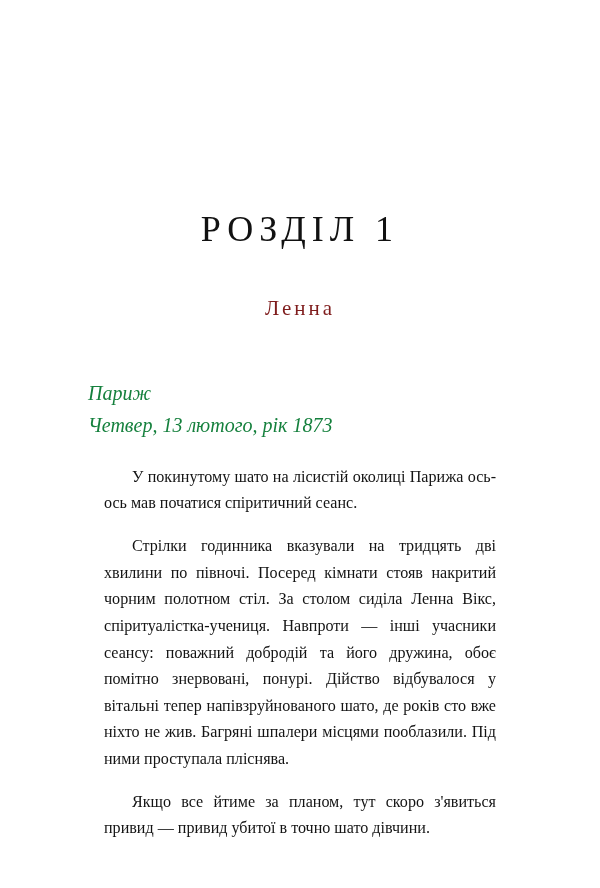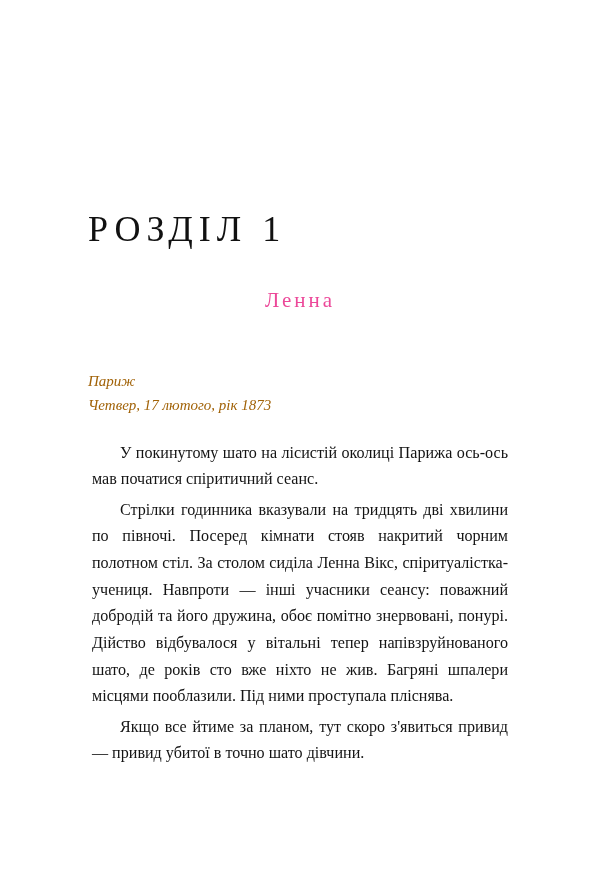--- a/index.html
+++ b/index.html
@@ -15,75 +15,75 @@
     overflow: hidden;
   }
   .page {
     position: relative;
     width: 600px;
     height: 888px;
     box-sizing: border-box;
     padding: 0 88px;
   }
   .chapter-title {
-    text-align: left;
+    text-align: center;
     font-family: "Liberation Serif", serif;
     font-size: 36px;
     letter-spacing: 6px;
     font-weight: 400;
     margin: 0;
     padding-top: 208px;
     color: #111111;
   }
   .chapter-subtitle {
     text-align: center;
     font-family: "Liberation Serif", serif;
     font-size: 21px;
     letter-spacing: 3px;
     font-weight: 400;
-    margin: 4px;
+    margin: 12px;
     padding-top: 34px;
-    color: #ec4899;
+    color: #7f1d1d;
   }
   .dateline {
     margin-top: 56px;
     font-style: italic;
-    font-size: 15px;
+    font-size: 20px;
     line-height: 1.62;
-    color: #a16207;
+    color: #15803d;
   }
   .dateline div {
     white-space: nowrap;
   }
   .body-text {
     margin-top: 22px;
     font-size: 16.1px;
     line-height: 1.655;
     text-align: justify;
     text-justify: inter-word;
     color: #141414;
     hyphens: manual;
   }
   .body-text p {
-    margin: 4px;
+    margin: 16px;
     text-indent: 28px;
   }
 </style>
 </head>
 <body>
 
 <div class="page">
 
   <h1 class="chapter-title">РОЗДІЛ 1</h1>
 
   <h2 class="chapter-subtitle">Ленна</h2>
 
   <div class="dateline">
     <div>Париж</div>
-    <div>Четвер, 17 лютого, рік 1873</div>
+    <div>Четвер, 13 лютого, рік 1873</div>
   </div>
 
   <div class="body-text">
     <p>У покинутому шато на лісистій околиці Парижа ось-ось мав початися спіритичний сеанс.</p>
     <p>Стрілки годинника вказували на тридцять дві хвилини по півночі. Посеред кімнати стояв накритий чорним полотном стіл. За столом сиділа Ленна Вікс, спіритуалістка-учениця. Навпроти — інші учасники сеансу: поважний добродій та його дружина, обоє помітно знервовані, понурі. Дійство відбувалося у вітальні тепер напівзруйнованого шато, де років сто вже ніхто не жив. Багряні шпалери місцями пооблазили. Під ними проступала пліснява.</p>
     <p>Якщо все йтиме за планом, тут скоро з'явиться привид — привид убитої в точно шато дівчини.</p>
   </div>
 
 </div>
 

